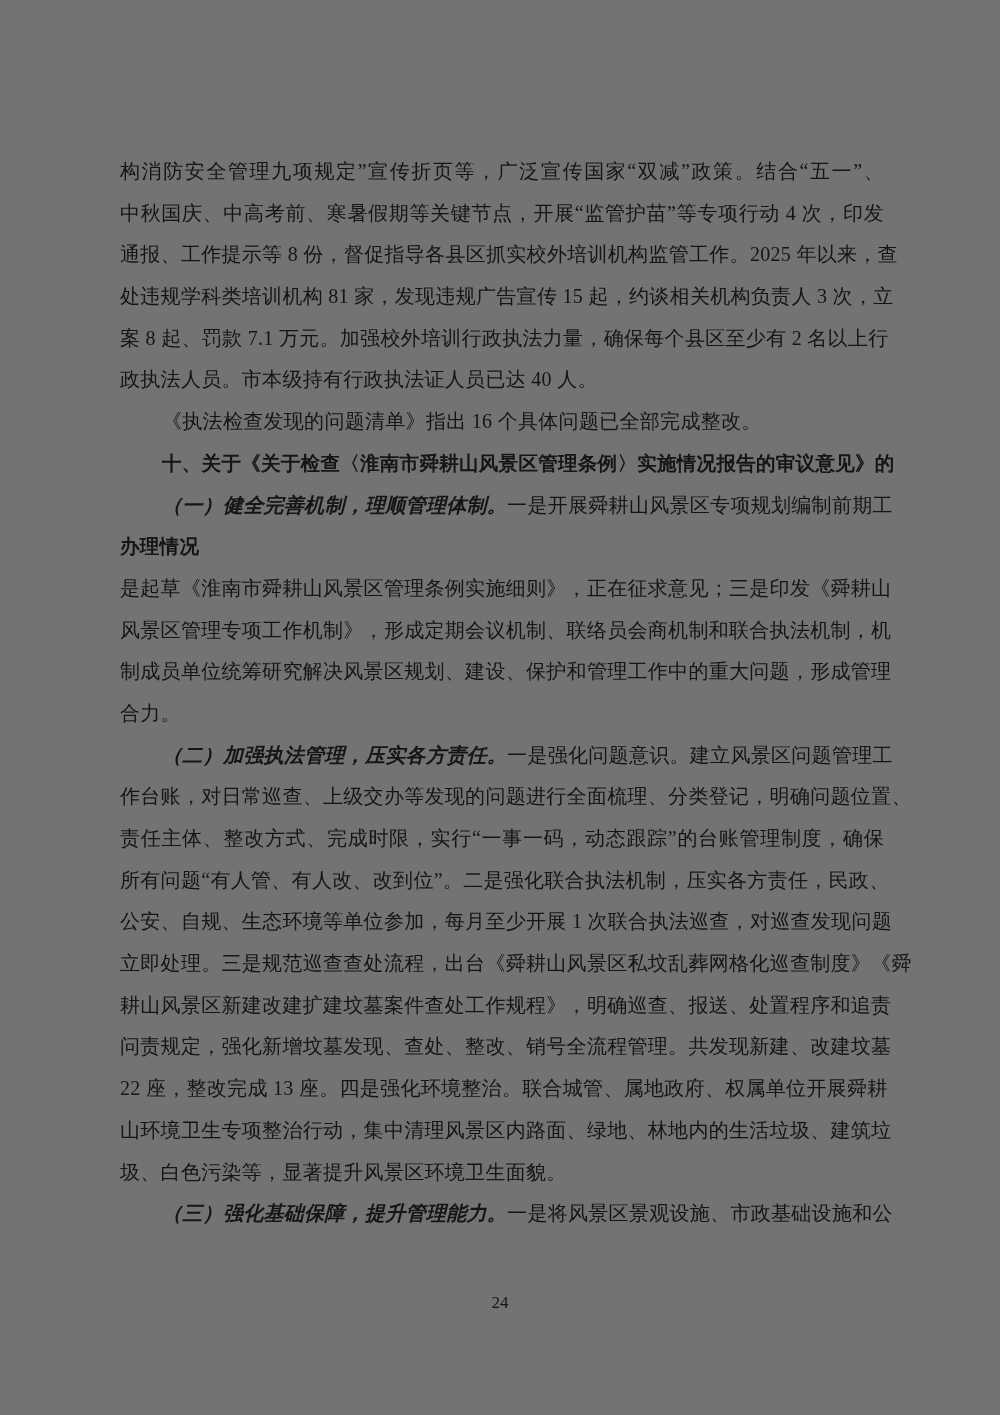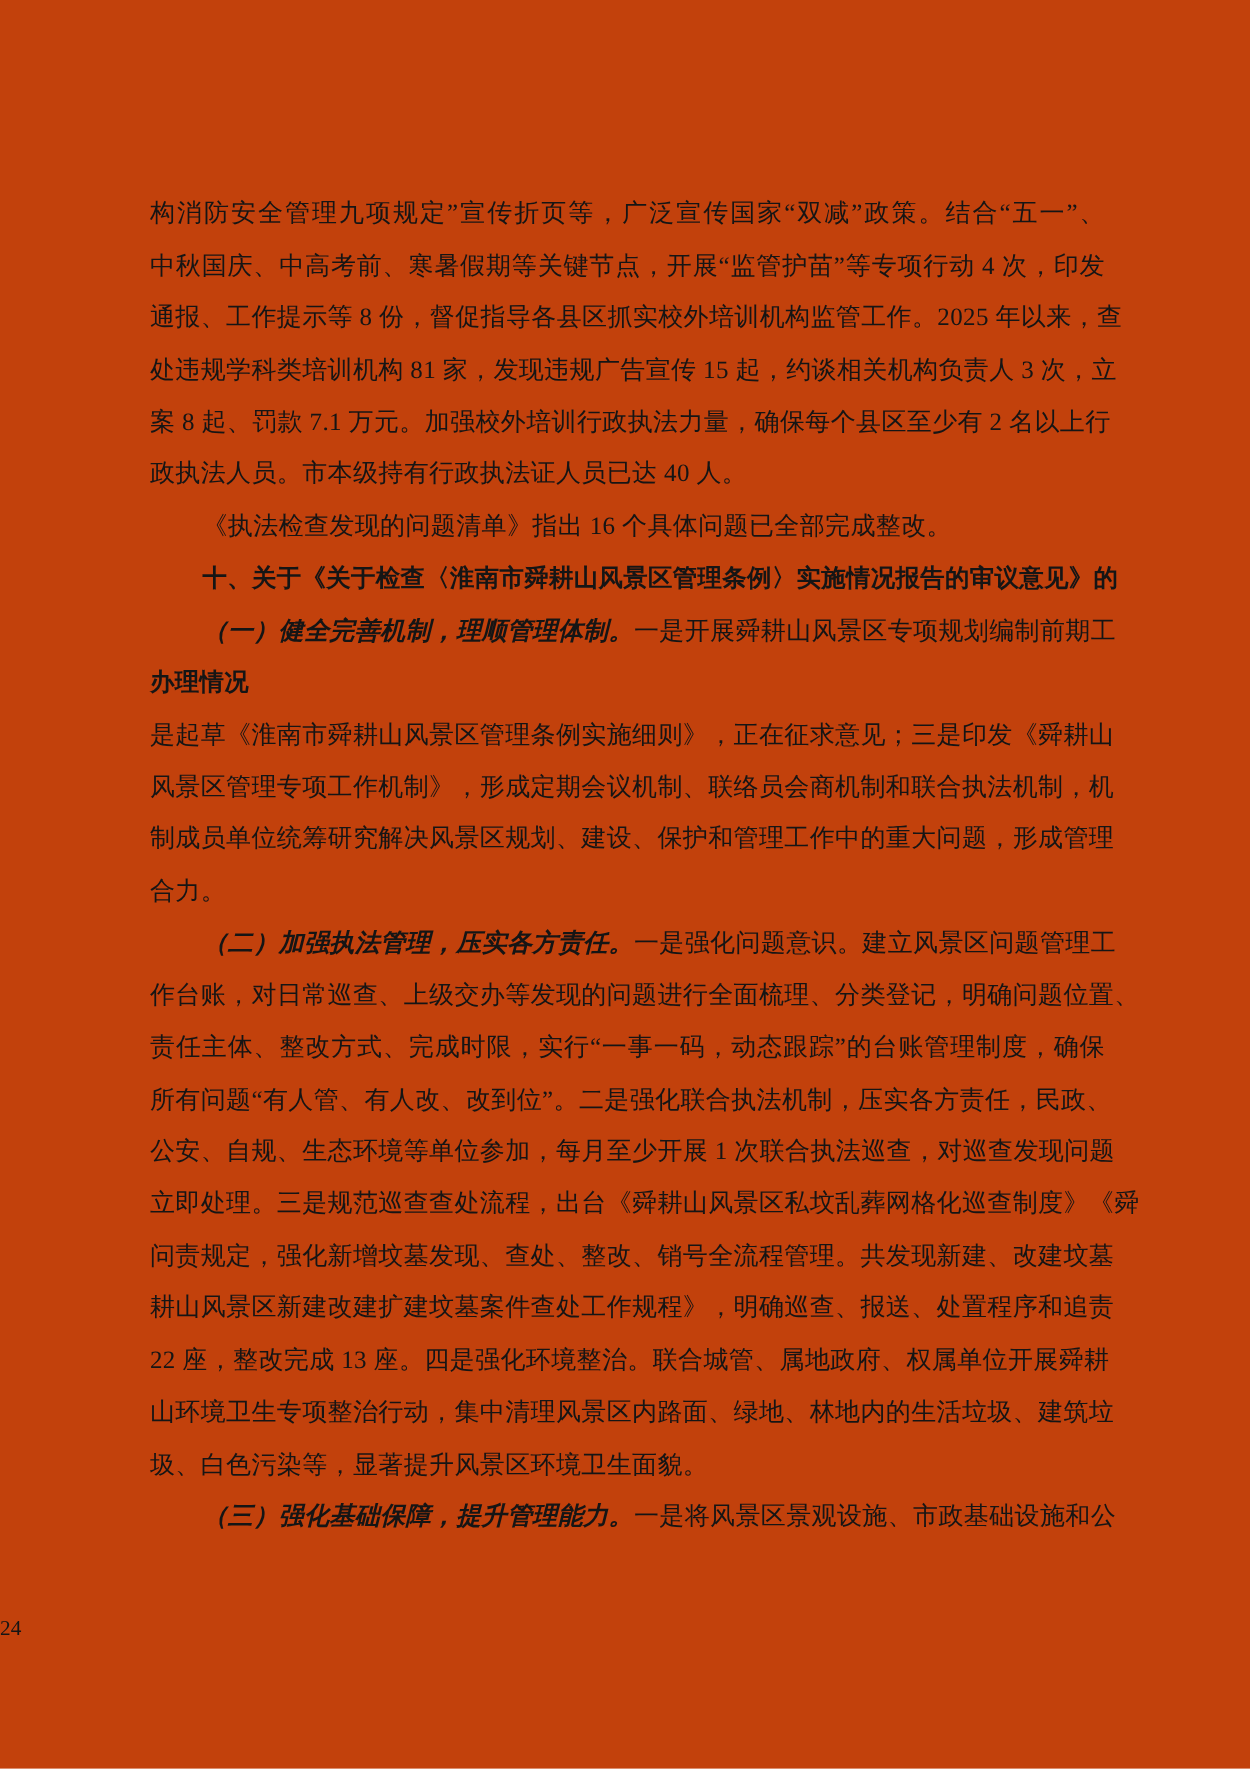--- a/index.html
+++ b/index.html
@@ -4,21 +4,21 @@
 <style>
   html, body {
     margin: 0;
     padding: 0;
     background: #ffffff;
   }
   .page {
     position: relative;
     width: 1000px;
     height: 1415px;
-    background: #c2410c;
+    background: #737373;
     overflow: hidden;
     font-family: "Liberation Serif", serif;
     color: #151515;
   }
   .content {
     position: absolute;
     left: 120px;
     top: 151px;
     width: 764px;
   }
@@ -46,20 +46,21 @@
     font-weight: 700;
     font-style: italic;
   }
   .page-num {
     position: absolute;
     left: 0;
     right: 0;
     top: 1289px;
     height: 28px;
     line-height: 28px;
+    text-align: center;
     font-size: 17px;
     color: #151515;
   }
 </style>
 </head>
 <body>
 
 <div class="page">
   <div class="content">
     <div class="line fill">构消防安全管理九项规定”宣传折页等，广泛宣传国家“双减”政策。结合“五一”、</div>
@@ -75,21 +76,21 @@
     <div class="line fill">是起草《淮南市舜耕山风景区管理条例实施细则》，正在征求意见；三是印发《舜耕山</div>
     <div class="line fill">风景区管理专项工作机制》，形成定期会议机制、联络员会商机制和联合执法机制，机</div>
     <div class="line fill">制成员单位统筹研究解决风景区规划、建设、保护和管理工作中的重大问题，形成管理</div>
     <div class="line">合力。</div>
     <div class="line indent fill"><span class="kai">（二）加强执法管理，压实各方责任。</span><span>一是强化问题意识。建立风景区问题管理工</span></div>
     <div class="line fill">作台账，对日常巡查、上级交办等发现的问题进行全面梳理、分类登记，明确问题位置、</div>
     <div class="line fill">责任主体、整改方式、完成时限，实行“一事一码，动态跟踪”的台账管理制度，确保</div>
     <div class="line fill">所有问题“有人管、有人改、改到位”。二是强化联合执法机制，压实各方责任，民政、</div>
     <div class="line fill">公安、自规、生态环境等单位参加，每月至少开展 1 次联合执法巡查，对巡查发现问题</div>
     <div class="line fill">立即处理。三是规范巡查查处流程，出台《舜耕山风景区私坟乱葬网格化巡查制度》《舜</div>
+    <div class="line fill">耕山风景区新建改建扩建坟墓案件查处工作规程》，明确巡查、报送、处置程序和追责</div>
     <div class="line fill">问责规定，强化新增坟墓发现、查处、整改、销号全流程管理。共发现新建、改建坟墓</div>
-    <div class="line fill">耕山风景区新建改建扩建坟墓案件查处工作规程》，明确巡查、报送、处置程序和追责</div>
     <div class="line fill">22 座，整改完成 13 座。四是强化环境整治。联合城管、属地政府、权属单位开展舜耕</div>
     <div class="line fill">山环境卫生专项整治行动，集中清理风景区内路面、绿地、林地内的生活垃圾、建筑垃</div>
     <div class="line">圾、白色污染等，显著提升风景区环境卫生面貌。</div>
     <div class="line indent fill"><span class="kai">（三）强化基础保障，提升管理能力。</span><span>一是将风景区景观设施、市政基础设施和公</span></div>
   </div>
   <div class="page-num">24</div>
 </div>
 
 </body></html>

